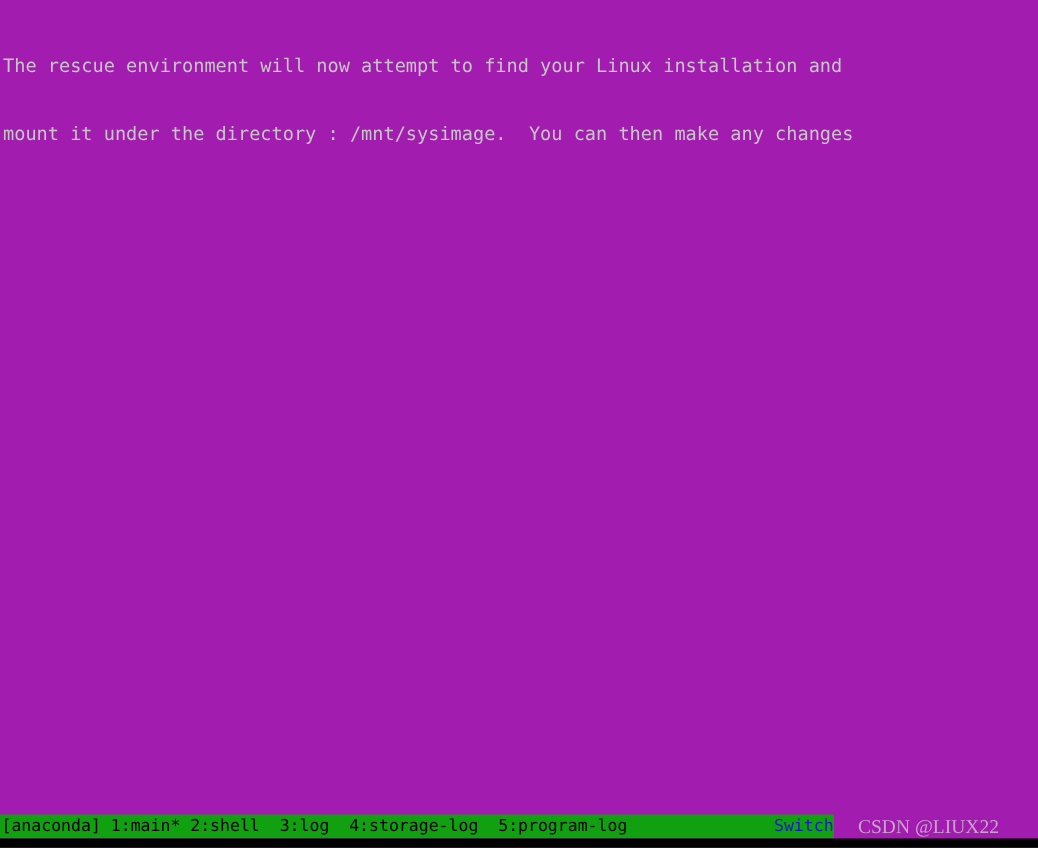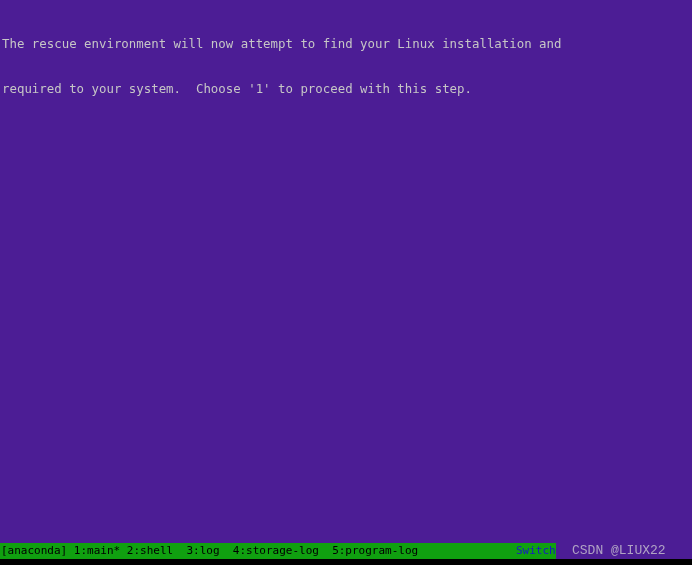--- a/index.html
+++ b/index.html
@@ -10,21 +10,21 @@
   body {
     width: 692px;
     height: 565px;
     overflow: hidden;
     font-family: "DejaVu Sans Mono", "Liberation Mono", monospace;
   }
   #terminal {
     position: relative;
     width: 692px;
     height: 565px;
-    background: #4c1d95;
+    background: #a21caf;
   }
   .screen {
     position: absolute;
     left: 0;
     top: 0;
     width: 692px;
     height: 540px;
     padding: 6px 0 0 2px;
     box-sizing: border-box;
     color: #c6c6c6;
@@ -66,21 +66,21 @@
     position: absolute;
     left: 516px;
     top: 0;
     color: #1818c8;
     white-space: pre;
   }
   #watermark {
     position: absolute;
     left: 572px;
     top: 543px;
-    font-family: Liberation Mono, monospace;
+    font-family: Liberation Serif, serif;
     font-size: 13px;
     line-height: 16px;
     color: rgba(215,215,215,0.72);
     white-space: pre;
     pointer-events: none;
   }
   #bottomfill {
     position: absolute;
     left: 0;
     top: 559px;
@@ -89,21 +89,21 @@
     background: #000000;
   }
 </style>
 </head>
 <body>
 
 <div id="terminal">
 
   <div class="screen">
     <div class="line">The rescue environment will now attempt to find your Linux installation and</div>
-    <div class="line">required to your system.  Choose '1' to proceed with this step.</div>
+    <div class="line">mount it under the directory : /mnt/sysimage.  You can then make any changes</div>
 
     <div class="line blank"> </div>
     <div class="line blank"> </div>
 
     <div class="line blank"> </div>
     <div class="line blank"> </div>
     
     
     
     

